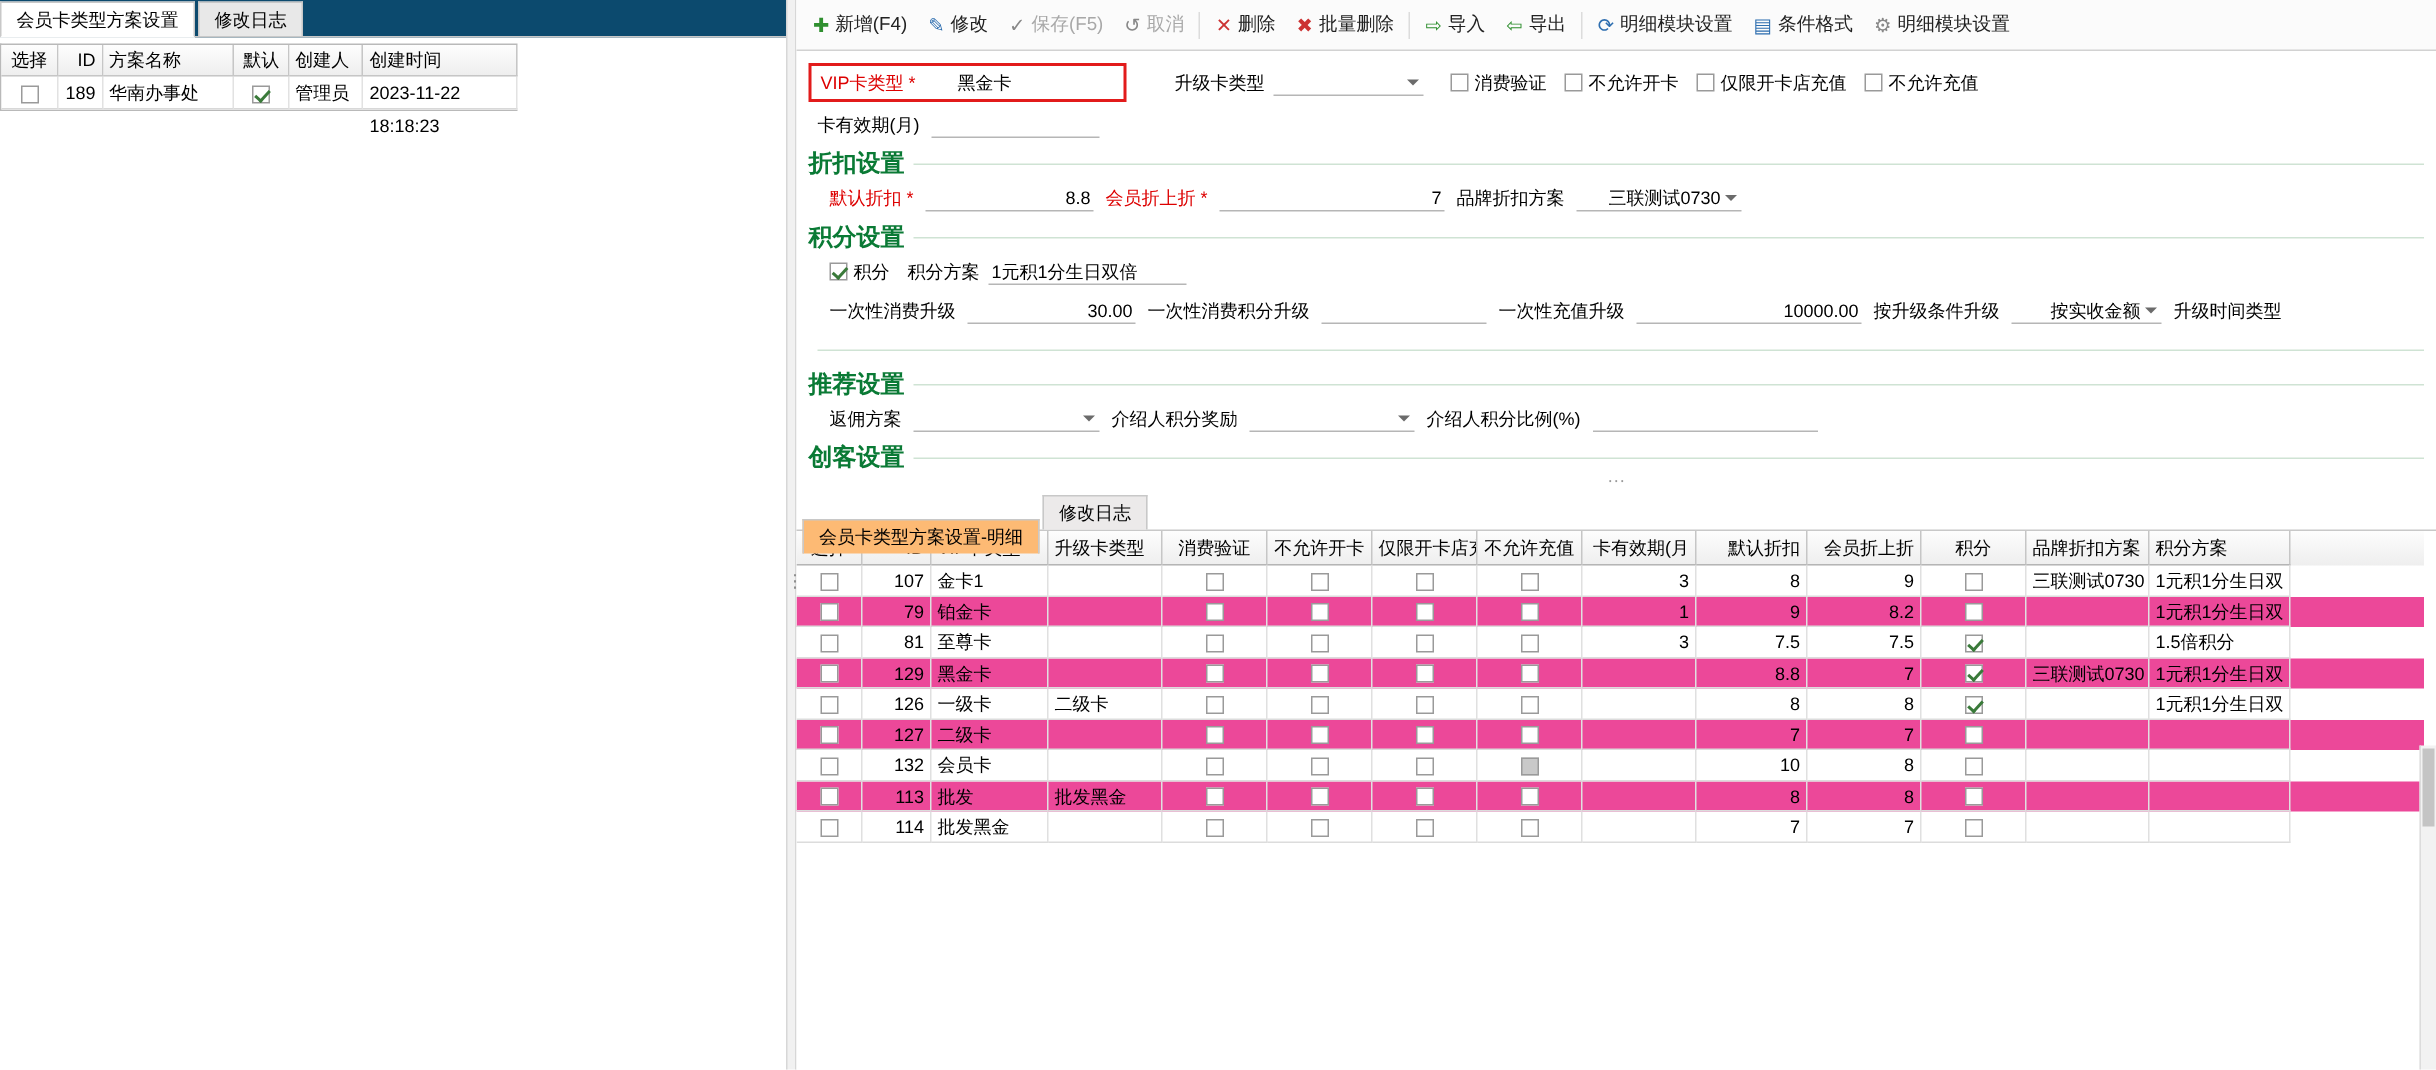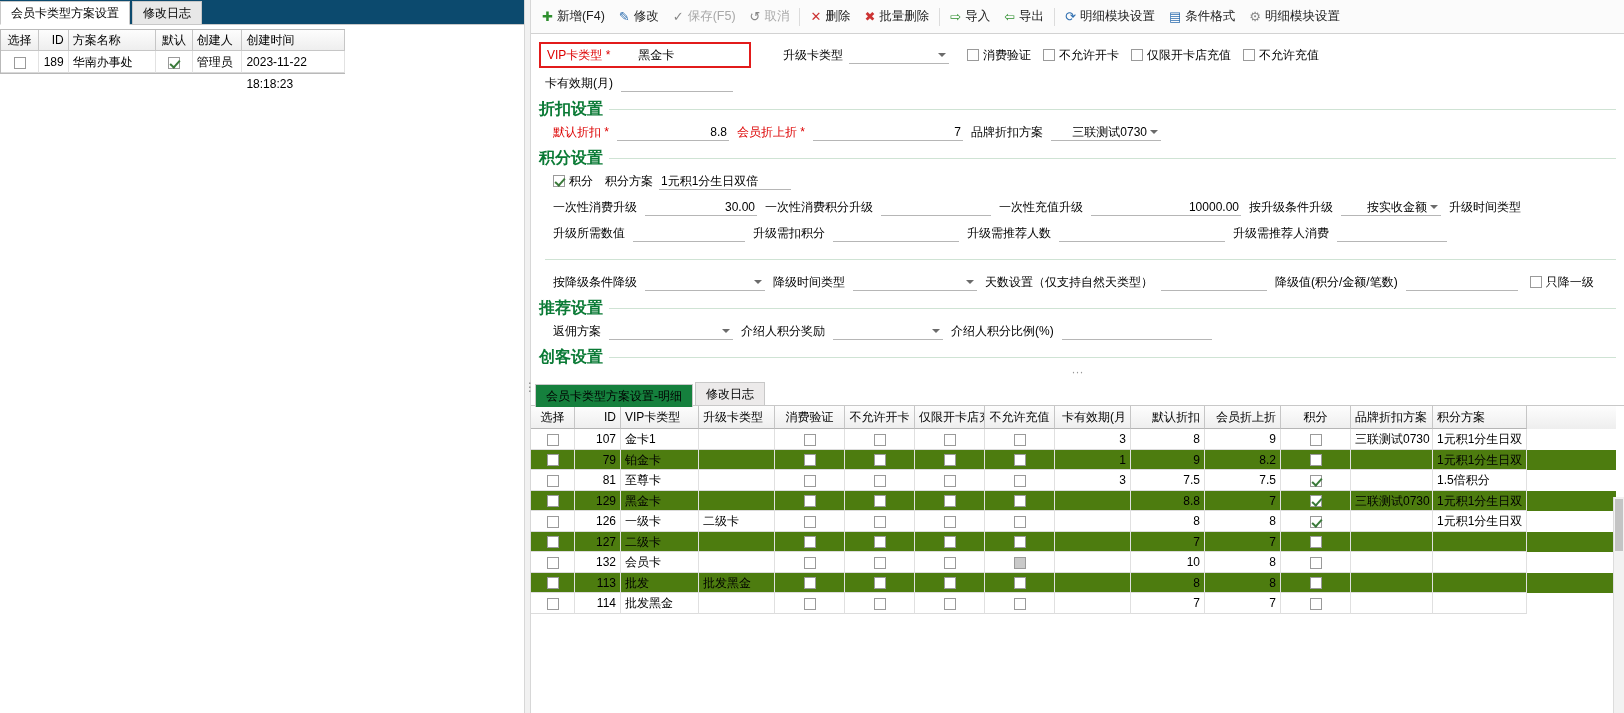--- a/index.html
+++ b/index.html
@@ -86,30 +86,30 @@
   .sel.r{text-align:right;}
   .cbwrap{display:flex;align-items:center;margin-right:12px;white-space:nowrap;}
   .cbwrap .cb{margin-right:4px;}
 
   .hl-red{border:2px solid #e21b1b;padding:2px 6px;display:flex;align-items:center;}
 
   
   .dots{text-align:center;color:#999;font-size:12px;line-height:10px;height:12px;}
   .btabs{display:flex;align-items:flex-end;height:24px;border-bottom:1px solid #c8c8c8;margin-top:2px;padding-left:4px;}
   .btab{height:22px;line-height:22px;padding:0 10px;font-size:12px;border:1px solid #c8c8c8;border-bottom:none;background:#eceaea;margin-right:2px;}
-  .btab.active{background:#15803d;position:relative;top:2px;}
+  .btab.active{background:#fdba74;position:relative;top:16px;}
 
   .dgrid{width:1085px;overflow:hidden;}
   .dhead{display:flex;height:23px;background:linear-gradient(#fdfdfd,#eeeeee);}
   .dhead div{
     border-right:1px solid #c6c6c6;border-bottom:1px solid #b5b5b5;
     line-height:23px;padding:0 4px;font-size:12px;box-sizing:border-box;overflow:hidden;white-space:nowrap;
   }
   .drow{display:flex;height:20.5px;}
-  .drow.alt{background:#4d7c0f;}
+  .drow.alt{background:#ec4899;}
   .drow div{
     border-right:1px solid #e0e0e0;border-bottom:1px solid #dcdcdc;
     line-height:20.5px;padding:0 4px;font-size:12px;box-sizing:border-box;overflow:hidden;white-space:nowrap;
   }
   .d0{width:44px;text-align:center;}
   .d1{width:46px;text-align:right;}
   .d2{width:78px;}
   .d3{width:76px;}
   .d4{width:70px;text-align:center;}
   .d5{width:70px;text-align:center;}
@@ -273,48 +273,24 @@
         <span class="lbl" style="margin-left:14px;">一次性消费升级</span>
         <span class="fld num" style="width:112px;margin-left:8px;">30.00</span>
         <span class="lbl" style="margin-left:8px;">一次性消费积分升级</span>
         <span class="fld num" style="width:110px;margin-left:8px;"></span>
         <span class="lbl" style="margin-left:8px;">一次性充值升级</span>
         <span class="fld num" style="width:150px;margin-left:8px;">10000.00</span>
         <span class="lbl" style="margin-left:8px;">按升级条件升级</span>
         <span class="sel r" style="width:100px;margin-left:8px;">按实收金额</span>
         <span class="lbl" style="margin-left:8px;">升级时间类型</span>
       </div>
-      <div class="row">
-        <span class="lbl" style="margin-left:14px;">升级所需数值</span>
-        <span class="fld num" style="width:112px;margin-left:8px;"></span>
-        <span class="lbl" style="margin-left:8px;">升级需扣积分</span>
-        <span class="fld num" style="width:126px;margin-left:8px;"></span>
-        <span class="lbl" style="margin-left:8px;">升级需推荐人数</span>
-        <span class="fld num" style="width:166px;margin-left:8px;"></span>
-        <span class="lbl" style="margin-left:8px;">升级需推荐人消费</span>
-        <span class="fld num" style="width:110px;margin-left:8px;"></span>
-      </div>
 
       <div class="grprow">
           <span class="grpline"></span>
         </div>
-      <div class="row">
-        <span class="lbl" style="margin-left:14px;">按降级条件降级</span>
-        <span class="sel" style="width:120px;margin-left:8px;"></span>
-        <span class="lbl" style="margin-left:8px;">降级时间类型</span>
-        <span class="sel" style="width:124px;margin-left:8px;"></span>
-        <span class="lbl" style="margin-left:8px;">天数设置（仅支持自然天类型）</span>
-        <span class="fld num" style="width:106px;margin-left:8px;"></span>
-        <span class="lbl" style="margin-left:8px;">降级值(积分/金额/笔数)</span>
-        <span class="fld num" style="width:112px;margin-left:8px;"></span>
-        <span class="cbwrap" style="margin-left:12px;">
-            <span class="cb"></span>
-            <span class="lbl">只降一级</span>
-          </span>
-      </div>
 
       <div class="grprow">
           <span class="grp">推荐设置</span>
           <span class="grpline"></span>
         </div>
       <div class="row">
         <span class="lbl" style="margin-left:14px;">返佣方案</span>
         <span class="sel" style="width:124px;margin-left:8px;"></span>
         <span class="lbl" style="margin-left:8px;text-align:right;">介绍人积分奖励</span>
         <span class="sel" style="width:110px;margin-left:8px;"></span>

